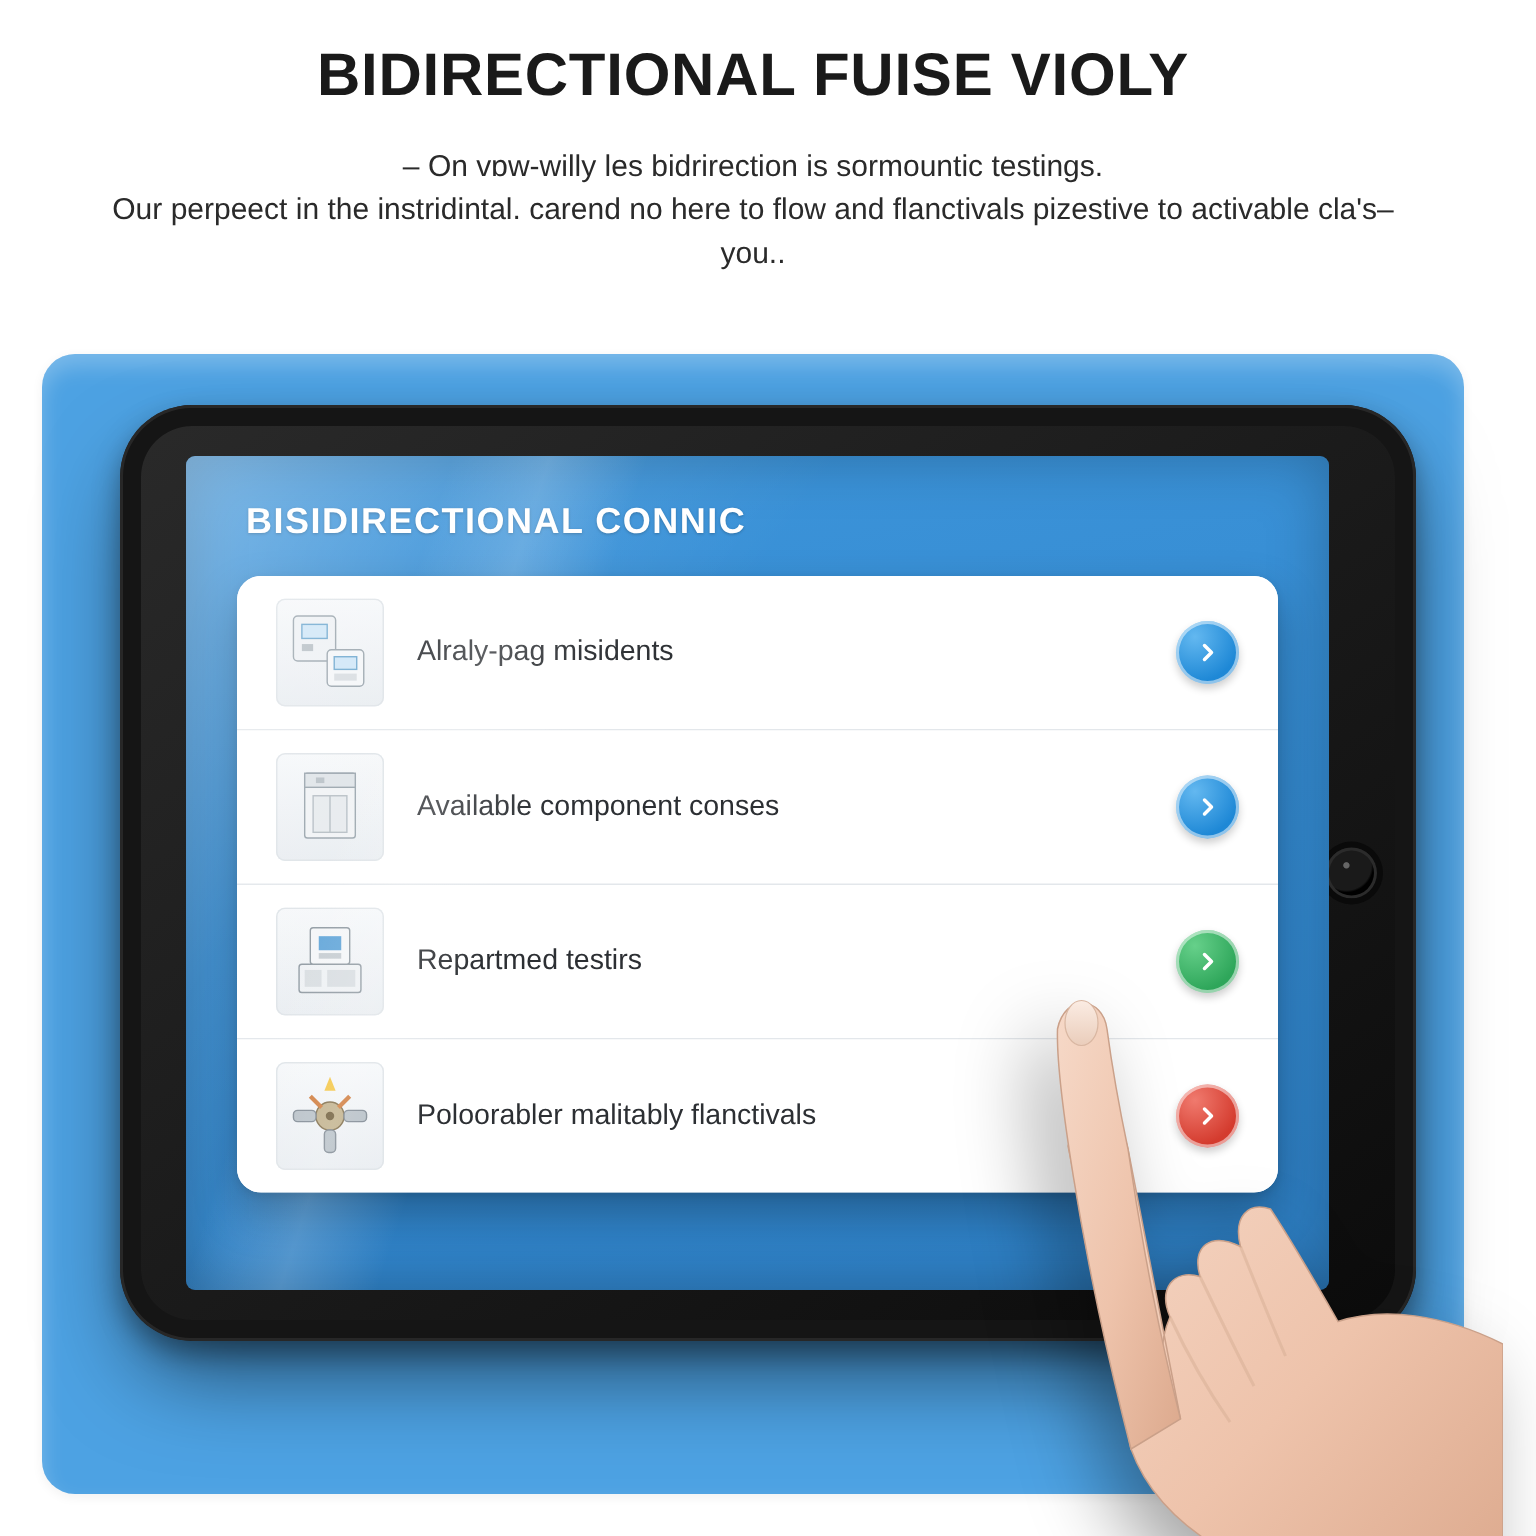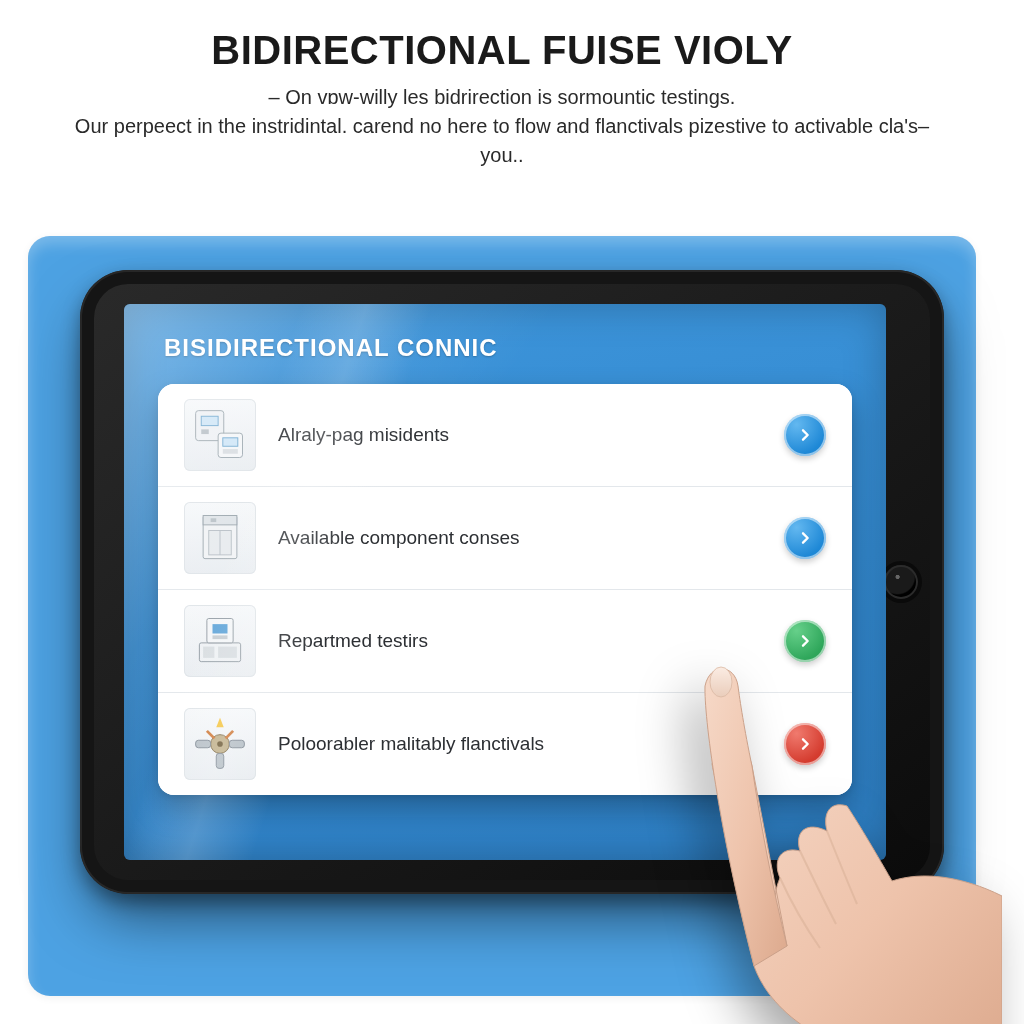--- a/index.html
+++ b/index.html
@@ -2,21 +2,21 @@
 <html><head>
 <meta charset="utf-8">
 <style>
   * { box-sizing: border-box; margin: 0; padding: 0; }
   html, body { width: 1024px; height: 1024px; font-family: Arial, Helvetica, sans-serif; background: #fff; overflow: hidden; }
 
   .page { width: 1004px; height: 1024px; position: relative; }
 
   .headline { text-align: center; padding-top: 28px; }
   .headline h1 { font-size: 40px; font-weight: 800; letter-spacing: 0.5px; color: #1a1a1a; }
-  .headline p { margin-top: 10px; font-size: 20px; line-height: 1.45; color: #2a2a2a; padding: 0 60px; }
+  .headline p { margin-top: 24px; font-size: 20px; line-height: 1.45; color: #2a2a2a; padding: 0 60px; }
 
   .stage {
     position: absolute; left: 28px; right: 28px; top: 236px; bottom: 28px;
     background: #4da2e3; border-radius: 22px;
     box-shadow: inset 0 8px 14px rgba(255,255,255,0.25), 0 2px 8px rgba(0,0,0,0.06);
     overflow: visible;
   }
 
   
   .tablet {

